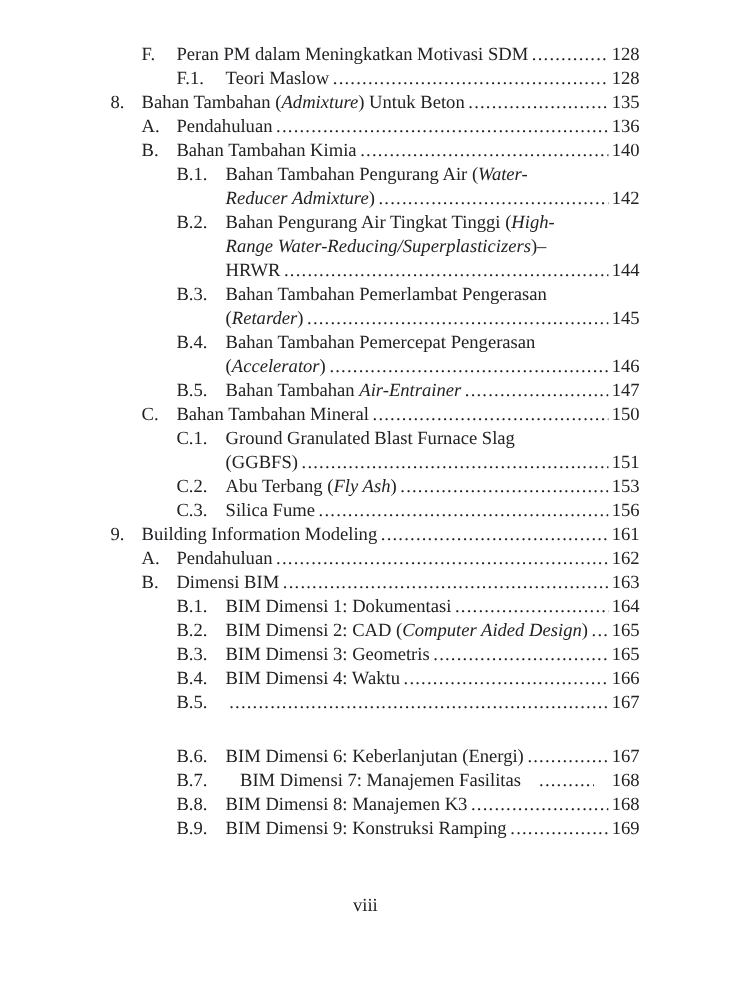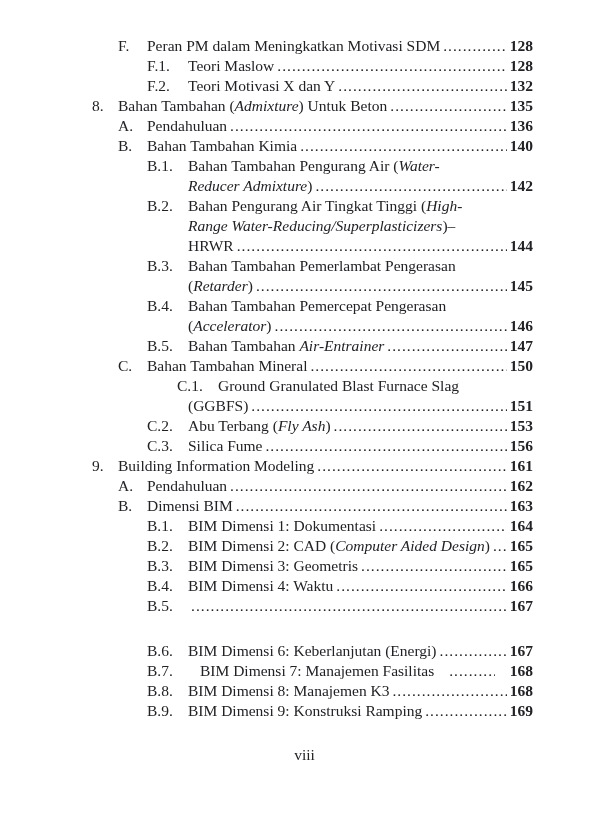--- a/index.html
+++ b/index.html
@@ -37,21 +37,21 @@
     overflow: hidden;
     white-space: nowrap;
     margin: 0 3px 0 3px;
     color: #222226;
   }
   .leader::after {
     content: "..................................................................................................................................";
     letter-spacing: 1px;
     font-size: 15.5px;
   }
-  .pagenum { flex: none; font-weight: bold; }
+  .pagenum { flex: none; }
   .footer {
     position: absolute;
     left: 0; top: 745px;
     width: 609px;
     text-align: center;
     font-size: 15.5px;
     line-height: 20px;
   }
 </style>
 </head>
@@ -64,26 +64,20 @@
         <span class="toc-text"><span>Peran PM dalam Meningkatkan Motivasi SDM</span></span>
         <span class="leader"></span>
         <span class="pagenum">128</span>
       </div>
       <div class="toc-line" style="padding-left: 55px;">
         <span class="toc-label" style="width: 41px; font-family: Liberation Serif, serif;">F.1.</span>
         <span class="toc-text"><span>Teori Maslow</span></span>
         <span class="leader"></span>
         <span class="pagenum">128</span>
       </div>
-      <div class="toc-line" style="padding-left: 55px;">
-        <span class="toc-label" style="width: 41px;">F.2.</span>
-        <span class="toc-text"><span>Teori Motivasi X dan Y</span></span>
-        <span class="leader"></span>
-        <span class="pagenum">132</span>
-      </div>
       <div class="toc-line" style="padding-left: 0px;">
         <span class="toc-label" style="width: 26px;">8.</span>
         <span class="toc-text"><span>Bahan Tambahan (</span><span class="it">Admixture</span><span>) Untuk Beton</span></span>
         <span class="leader"></span>
         <span class="pagenum">135</span>
       </div>
       <div class="toc-line" style="padding-left: 26px;">
         <span class="toc-label" style="width: 29px;">A.</span>
         <span class="toc-text"><span>Pendahuluan</span></span>
         <span class="leader"></span>
@@ -140,21 +134,21 @@
         <span class="leader"></span>
         <span class="pagenum">147</span>
       </div>
       <div class="toc-line" style="padding-left: 26px;">
         <span class="toc-label" style="width: 29px;">C.</span>
         <span class="toc-text"><span>Bahan Tambahan Mineral</span></span>
         <span class="leader"></span>
         <span class="pagenum">150</span>
       </div>
       <div class="toc-line" style="padding-left: 55px;">
-        <span class="toc-label" style="width: 41px; margin-left: 30px;">C.1.</span>
+        <span class="toc-label" style="width: 41px;">C.1.</span>
         <span class="toc-text"><span>Ground Granulated Blast Furnace Slag</span></span>
       </div>
       <div class="toc-line" style="padding-left: 96px;">
         <span class="toc-text"><span>(GGBFS)</span></span>
         <span class="leader"></span>
         <span class="pagenum">151</span>
       </div>
       <div class="toc-line" style="padding-left: 55px;">
         <span class="toc-label" style="width: 41px;">C.2.</span>
         <span class="toc-text"><span>Abu Terbang (</span><span class="it">Fly Ash</span><span>)</span></span>

